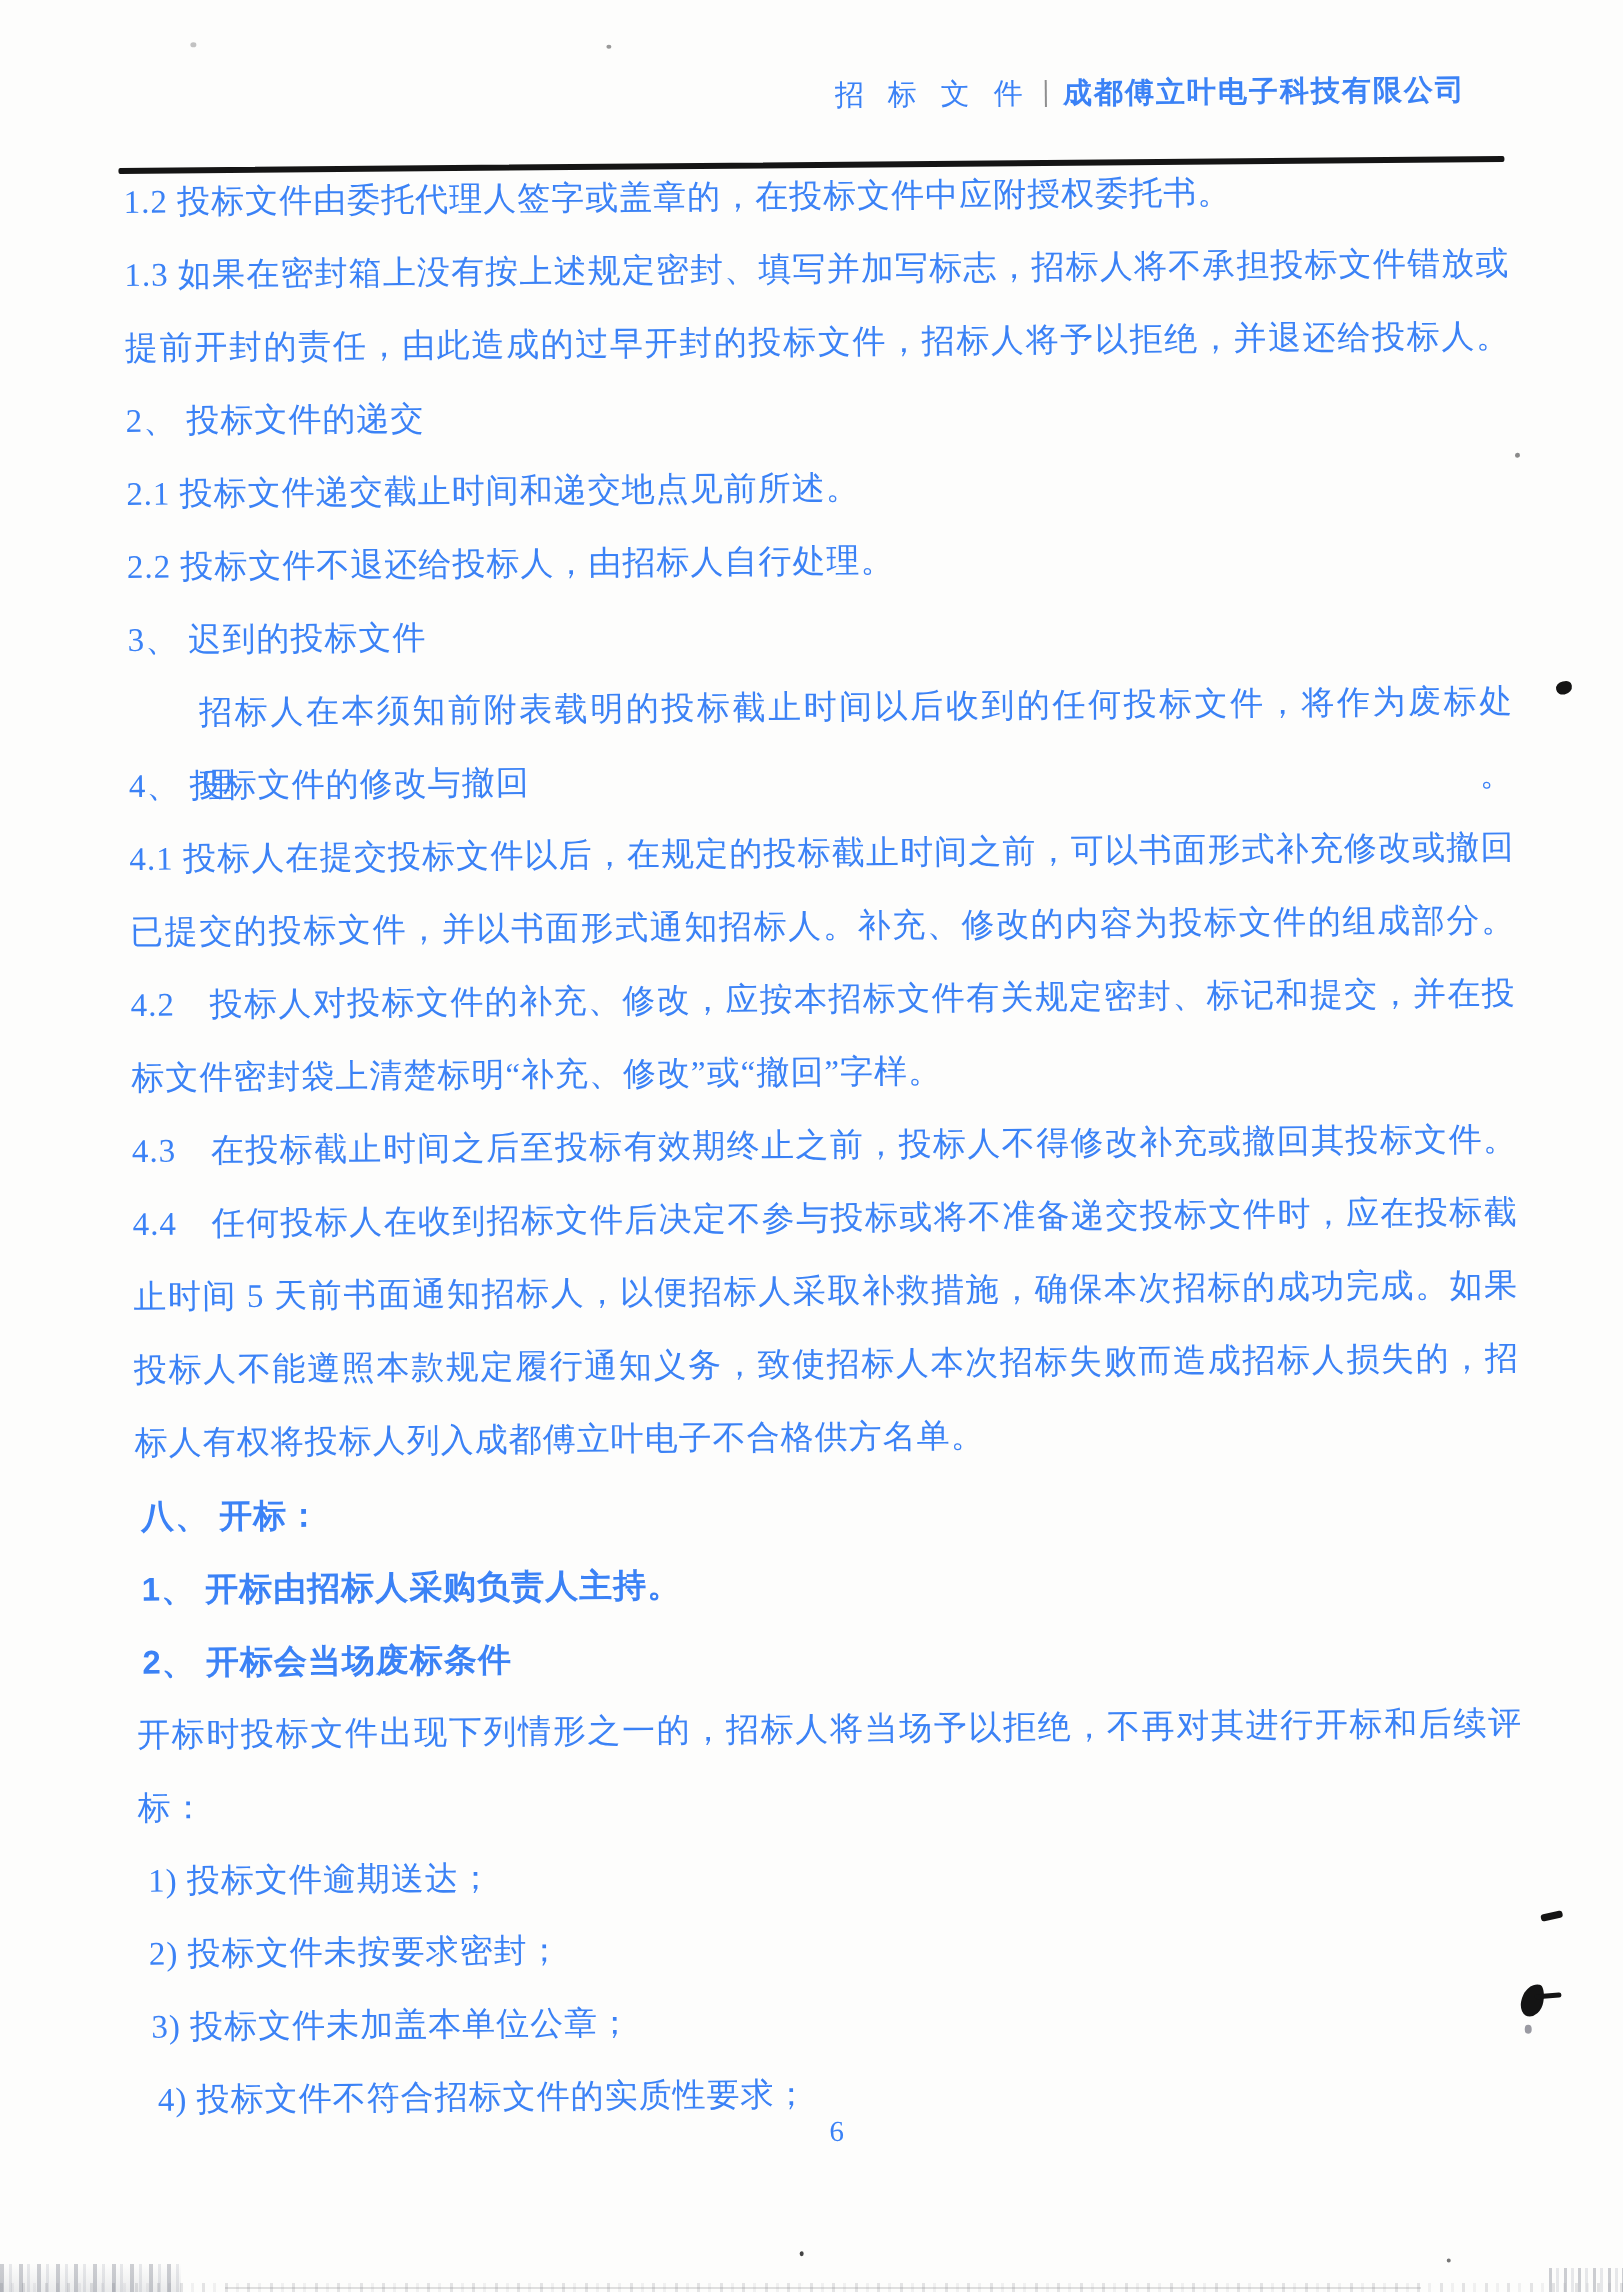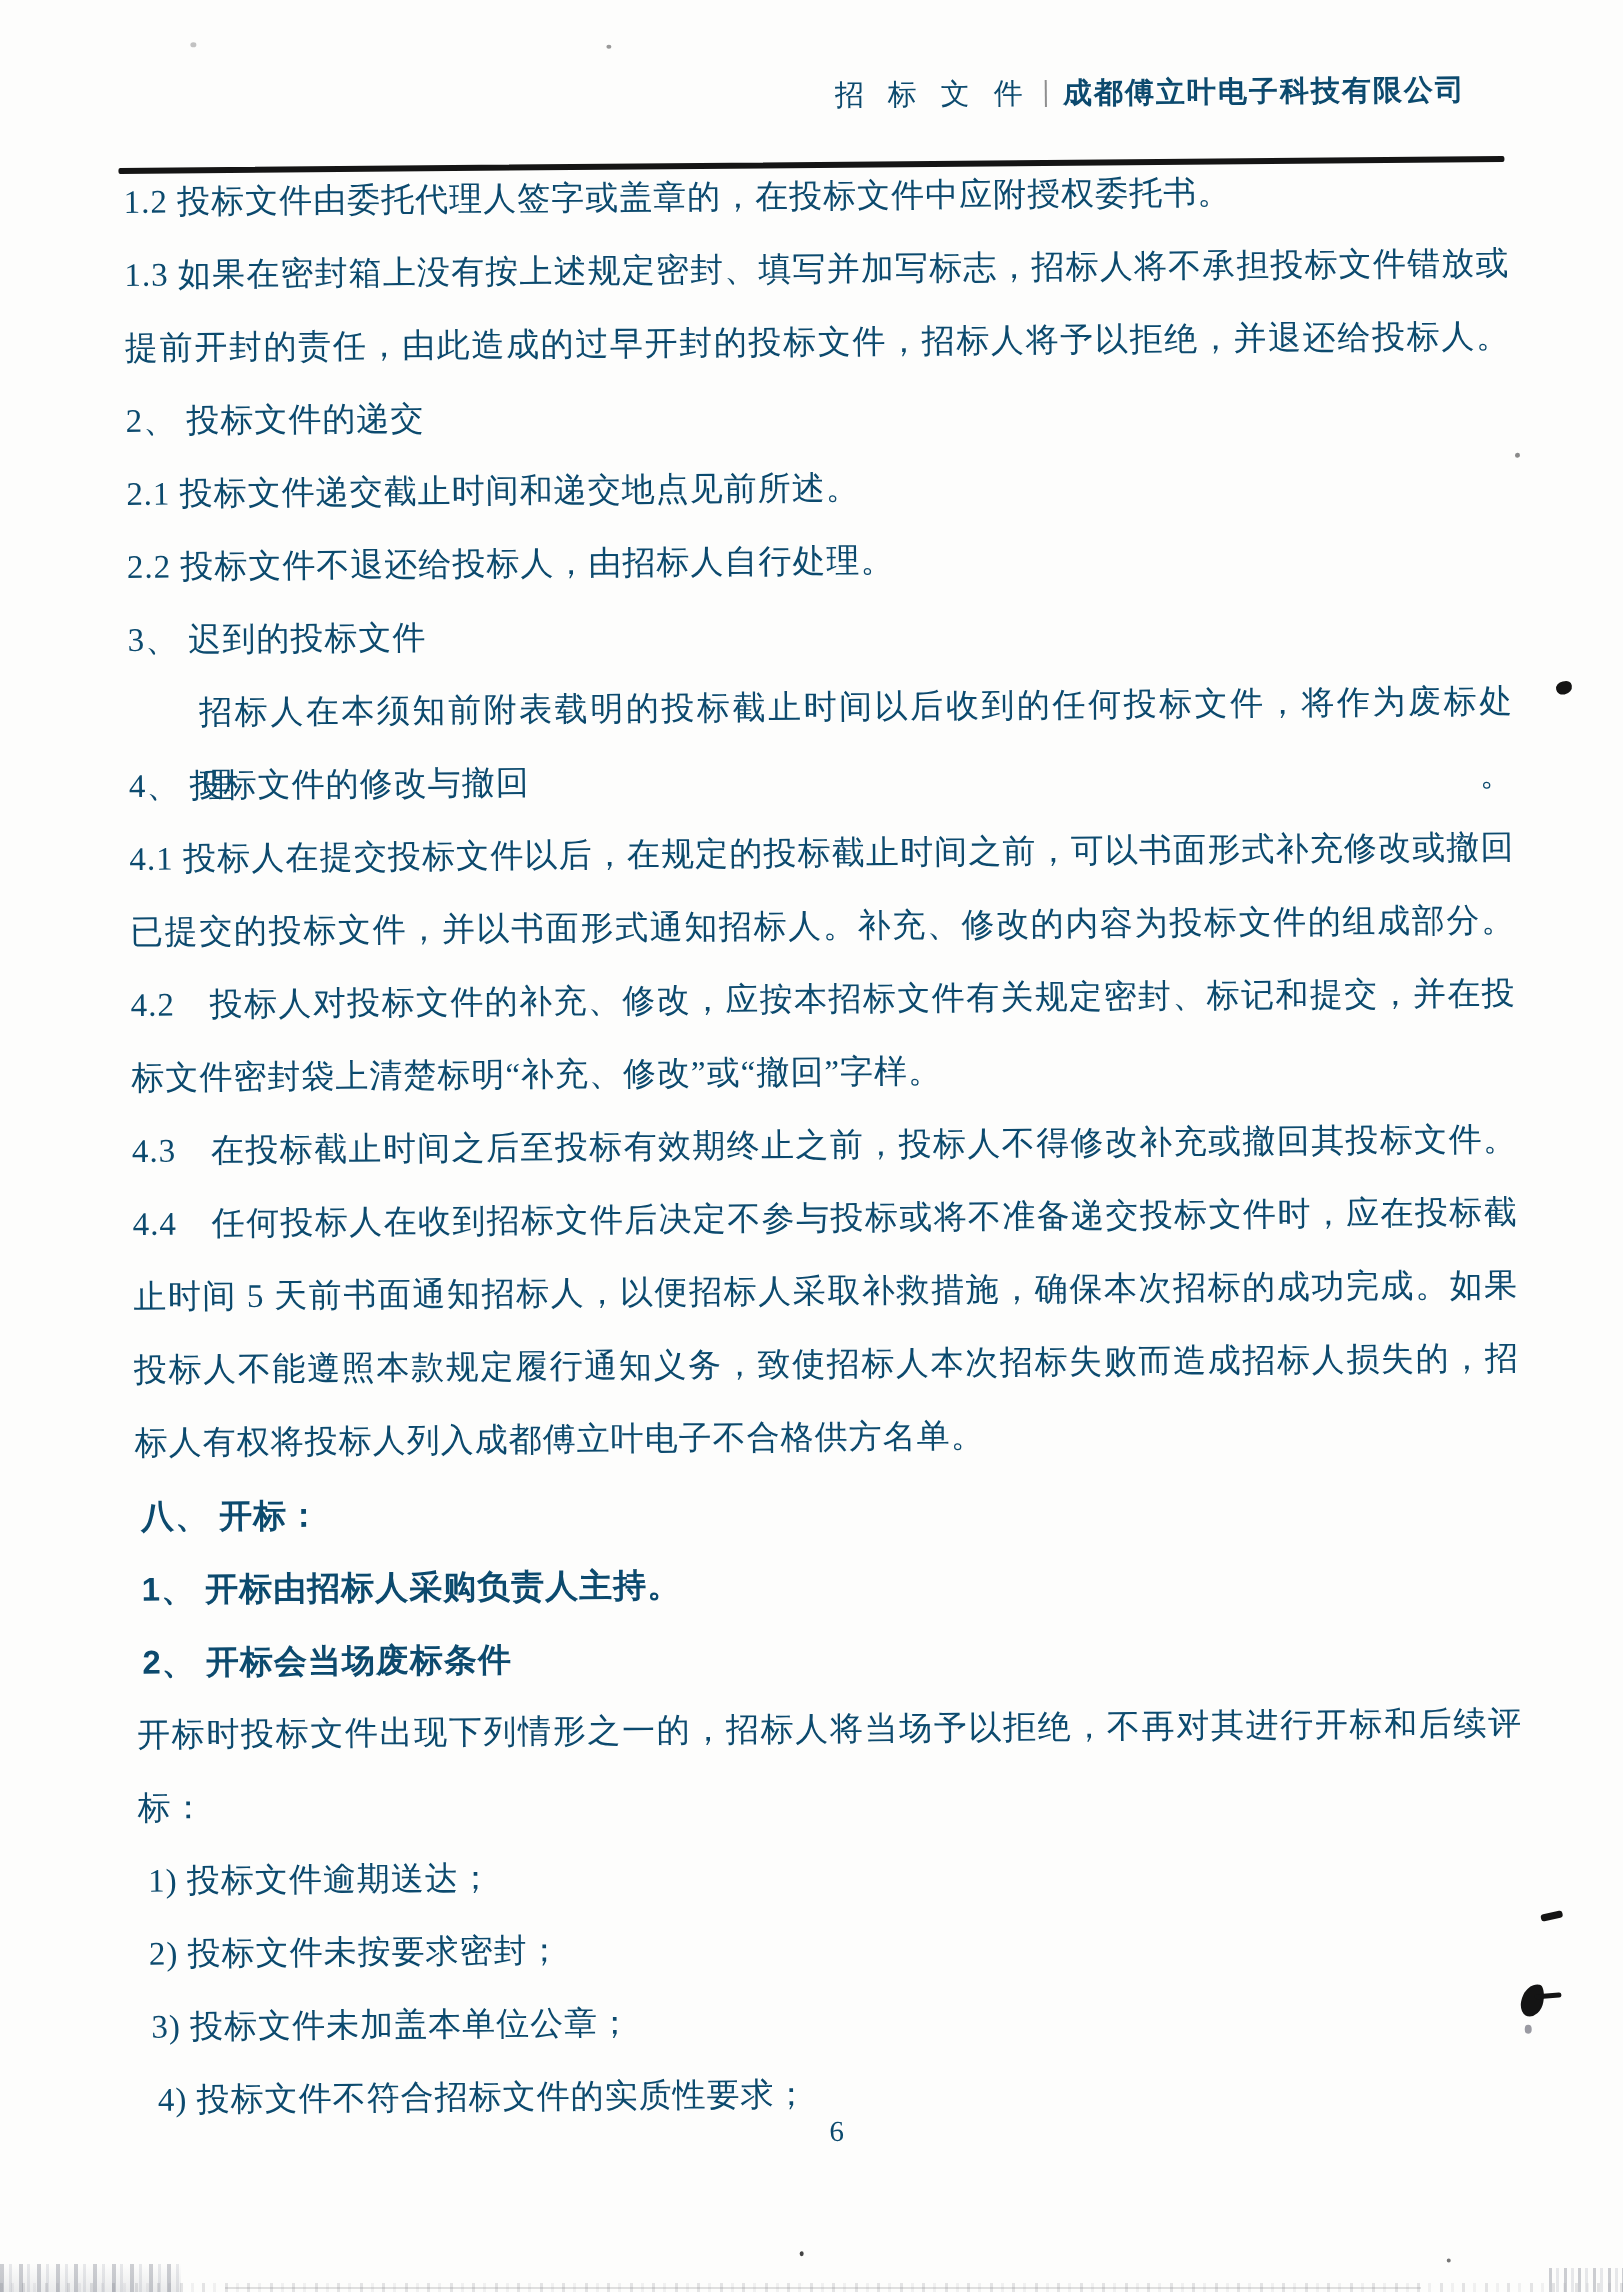--- a/index.html
+++ b/index.html
@@ -2,21 +2,21 @@
 <html lang="zh"><head>
 <meta charset="utf-8">
 <style>
   html,body{margin:0;padding:0;background:#e8e8e8;}
   .page{
     position:relative;
     width:1623px;height:2293px;
     background:#fdfdfc;
     overflow:hidden;
     font-family:"Liberation Serif","DejaVu Serif",serif;
-    color:#0c4a6e;
+    color:#3b82f6;
   }
   .tilt{
     position:absolute;left:0;top:0;width:100%;height:100%;
     transform:rotate(-0.5deg);
     transform-origin:50% 50%;
   }
   
   .header{
     position:absolute;top:74px;right:148px;height:43px;line-height:43px;
     font-size:29px;white-space:nowrap;

